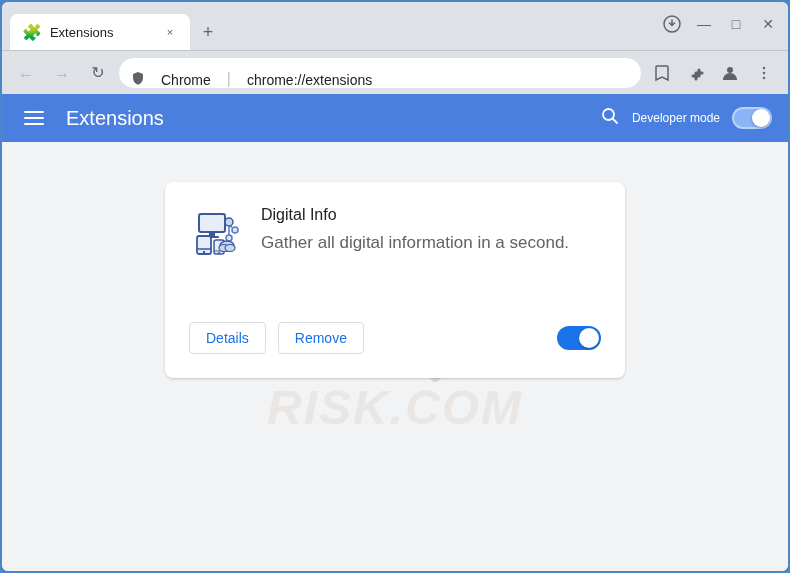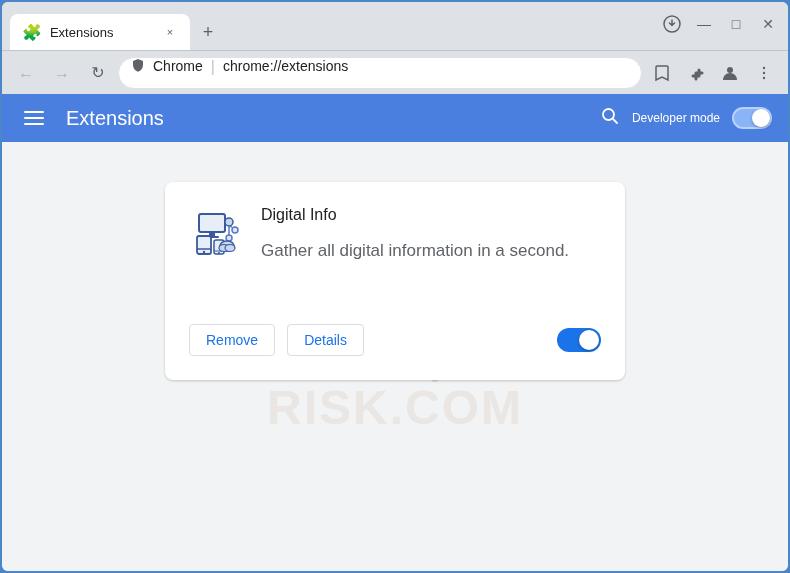--- a/index.html
+++ b/index.html
@@ -137,23 +137,23 @@
       cursor: pointer;
     }
     .nav-btn.disabled { color: #b0b3b8; cursor: default; }
 
     .address-bar {
       flex: 1;
       height: 32px;
       background: #ffffff;
       border-radius: 16px;
       display: flex;
-      align-items: flex-start;
+      align-items: flex-end;
       padding: 0 12px;
-      gap: 8px;
+      gap: 16px;
       font-size: 14px;
       color: #202124;
       border: 1px solid #dfe1e5;
     }
 
     .address-icon {
       font-size: 14px;
       color: #5f6368;
     }
 
@@ -285,20 +285,21 @@
       pointer-events: none;
     }
 
     .watermark-text {
       font-size: 48px;
       font-weight: 900;
       color: rgba(200, 170, 150, 0.18);
       letter-spacing: 2px;
       text-transform: uppercase;
       line-height: 1;
+      font-style: italic;
     }
 
     
     .ext-card {
       background: white;
       border-radius: 8px;
       width: 460px;
       padding: 24px;
       box-shadow: 0 1px 3px rgba(0,0,0,0.12), 0 1px 2px rgba(0,0,0,0.08);
       position: relative;
@@ -329,21 +330,21 @@
     }
 
     .ext-info {
       flex: 1;
     }
 
     .ext-name {
       font-size: 16px;
       font-weight: 500;
       color: #202124;
-      margin-bottom: 14px;
+      margin-bottom: 6px;
     }
 
     .ext-desc {
       font-size: 17px;
       color: #5f6368;
       line-height: 1.5;
     }
 
     .ext-card-footer {
       display: flex;
@@ -520,22 +521,22 @@
             <ellipse cx="33" cy="40" rx="5" ry="3.5" fill="#c8d8f0" stroke="#3a5a9c" stroke-width="1.2"></ellipse>
             <ellipse cx="39" cy="40" rx="5" ry="3.5" fill="#c8d8f0" stroke="#3a5a9c" stroke-width="1.2"></ellipse>
           </svg>
         </div>
         <div class="ext-info">
           <div class="ext-name">Digital Info</div>
           <div class="ext-desc">Gather all digital information in a second.</div>
         </div>
       </div>
       <div class="ext-card-footer">
+        <button class="ext-btn">Details</button>
         <button class="ext-btn">Remove</button>
-        <button class="ext-btn">Details</button>
         <div class="ext-toggle-container">
           <div class="ext-toggle">
             <div class="ext-toggle-knob"></div>
           </div>
         </div>
       </div>
     </div>
   </div>
 
 </div>

